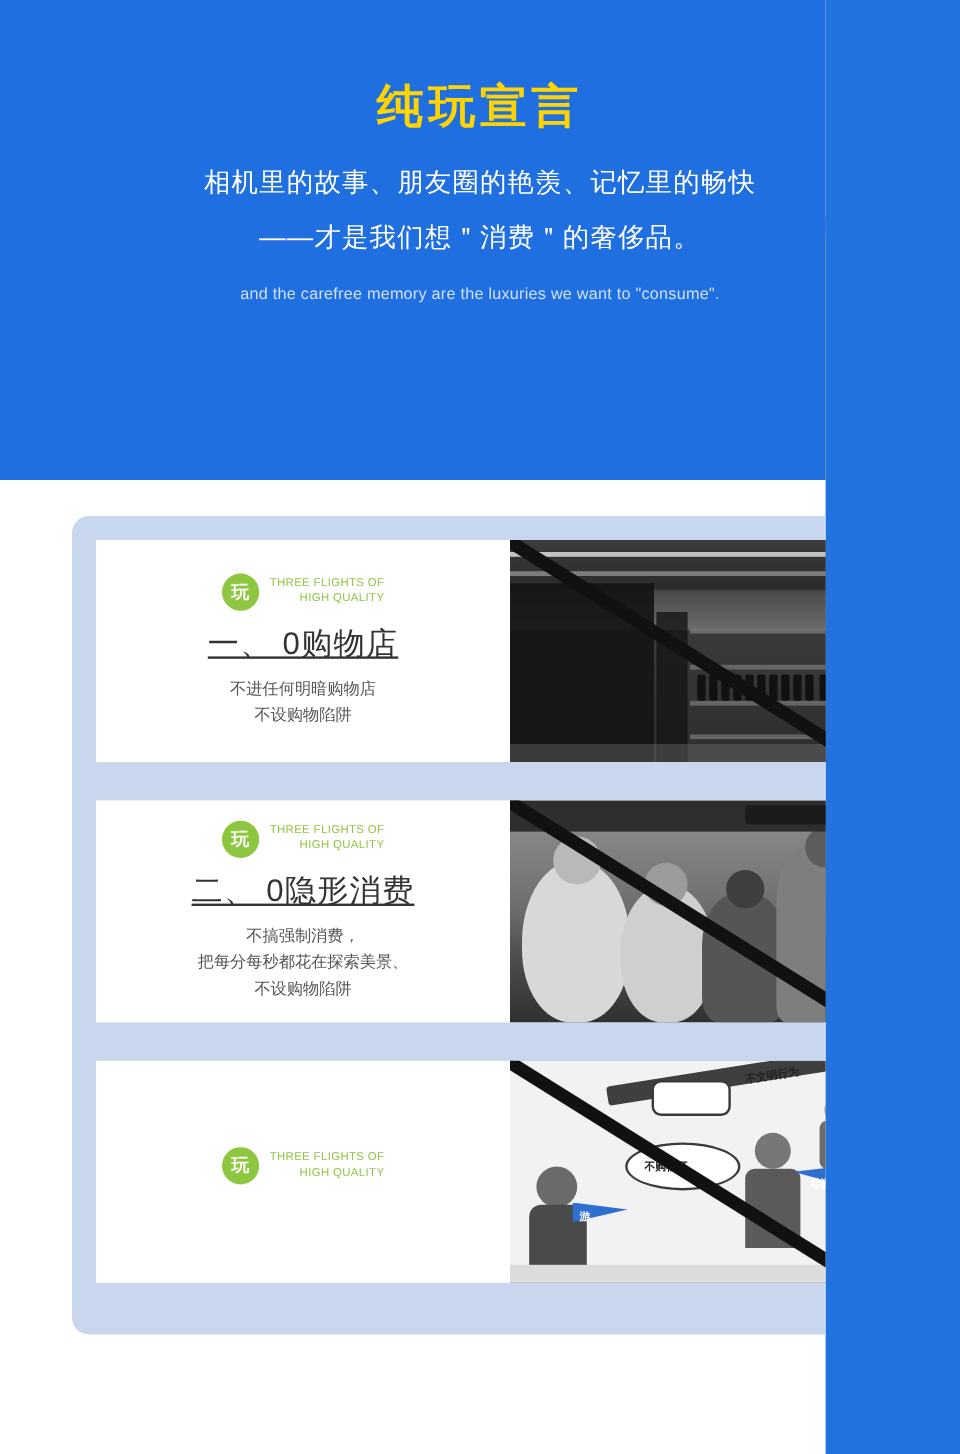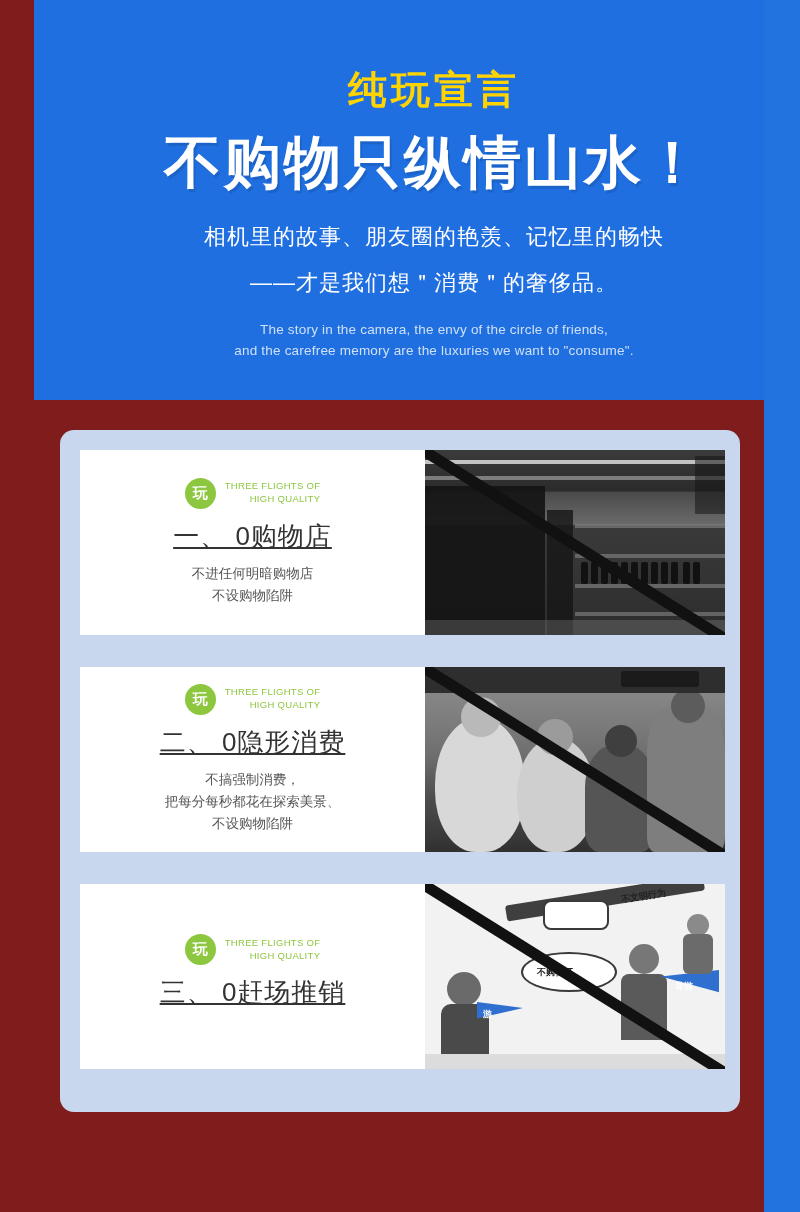--- a/index.html
+++ b/index.html
@@ -4,24 +4,23 @@
 <style>
   * { margin:0; padding:0; box-sizing:border-box; }
   html, body {
     width:800px; height:1212px;
     background:#2272e0;
     font-family:"Liberation Sans","DejaVu Sans",sans-serif;
     overflow:hidden;
   }
   .page {
     position:relative;
-    width:764px; height:1212px;
-    background:#7f1d1d;
-    overflow:hidden;
-    padding-left:34px;
+    width:688px; height:1212px;
+    background:#ffffff;
+    overflow:hidden;
   }
 
   
   .hero {
     position:relative;
     width:800px;
     height:400px;
     background:#1f6fe0;
     overflow:hidden;
   }
@@ -232,25 +231,23 @@
 </head>
 <body>
 
 <div class="page">
 
   <div class="hero">
     <div class="hero-arc"></div>
     <div class="hero-inner"></div>
     <div class="hero-content">
       <div class="title-sm">纯玩宣言</div>
-      <div class="title-lg">不购物只纵情山水！</div>
       <div class="sub-cn1">相机里的故事、朋友圈的艳羡、记忆里的畅快</div>
       <div class="sub-cn2">——才是我们想＂消费＂的奢侈品。</div>
       <div class="sub-en">
-        <div>The story in the camera, the envy of the circle of friends,</div>
         <div>and the carefree memory are the luxuries we want to "consume".</div>
       </div>
     </div>
   </div>
 
   <div class="panel"></div>
 
   <div class="cards">
 
     <div class="card">
@@ -332,21 +329,20 @@
 
     <div class="card">
       <div class="card-left">
         <div class="badge-row">
           <div class="badge">玩</div>
           <div class="badge-en">
             <div>THREE FLIGHTS OF</div>
             <div>HIGH QUALITY</div>
           </div>
         </div>
-        <div class="card-title">三、 0赶场推销</div>
       </div>
       <div class="card-img">
         <div class="ph3">
 
           <div class="flag" style="left:80px; top:6px; width:200px; height:16px; transform:rotate(-9deg); border-radius:3px;"></div>
           <div class="fig" style="left:118px;top:16px;width:66px;height:30px;background:#fff;border:2px solid #3a3a3a;border-radius:8px;"></div>
 
           <div class="lbl" style="left:196px; top:6px; transform:rotate(-9deg);">不文明行为</div>
 
           <div class="bub" style="left:96px; top:68px; width:96px; height:40px;"></div>

